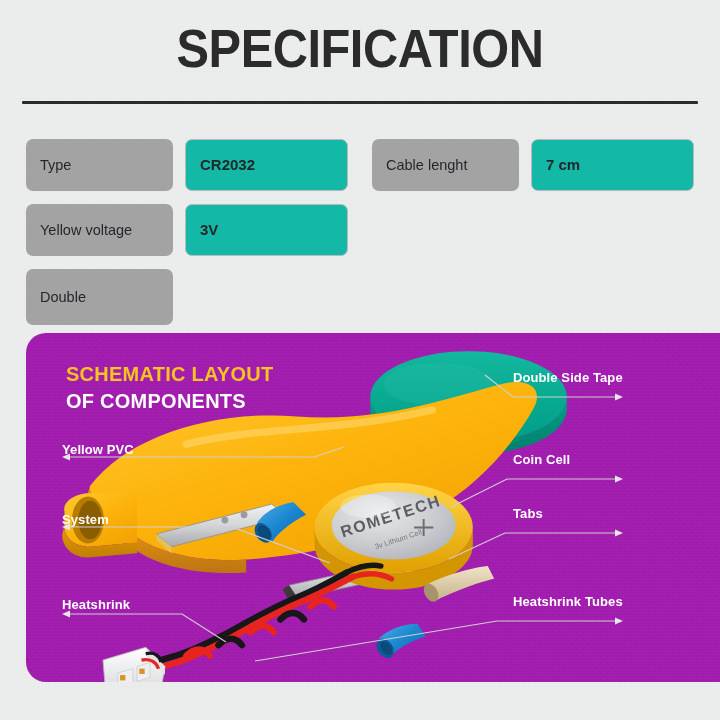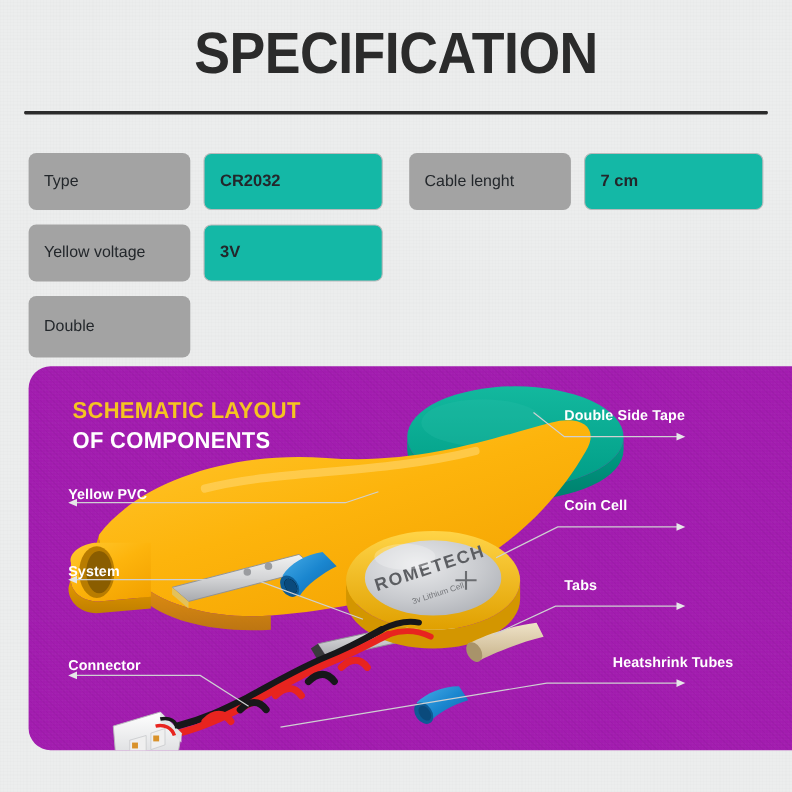--- a/index.html
+++ b/index.html
@@ -302,21 +302,21 @@
 
   <div class="callout left" style="left:36px;top:168px;width:300px;height:70px;">
     <span class="ct" style="bottom:44px;">System</span>
     <svg class="cl-svg" width="300" height="70">
       <path d="M6 26 L 170 26 L 268 62" stroke="#cfd0d2" stroke-width="1.1" fill="none"></path>
       <path d="M0 26 L 8 22.5 L 8 29.5 Z" fill="#e6e7e8"></path>
     </svg>
   </div>
 
   <div class="callout left" style="left:36px;top:255px;width:300px;height:60px;">
-    <span class="ct" style="bottom:36px;">Connector</span>
+    <span class="ct" style="bottom:36px;">Heatshrink</span>
     <svg class="cl-svg" width="300" height="60">
       <path d="M6 26 L 120 26 L 164 54" stroke="#cfd0d2" stroke-width="1.1" fill="none"></path>
       <path d="M0 26 L 8 22.5 L 8 29.5 Z" fill="#e6e7e8"></path>
     </svg>
   </div>
 
   <div class="callout right" style="left:487px;top:110px;width:180px;height:42px;">
     <span class="ct" style="bottom:18px;">Coin Cell</span>
     <svg class="cl-svg" width="180" height="42" style="left:-70px;">
       <path d="M8 64 L 64 36 L 174 36" stroke="#cfd0d2" stroke-width="1.1" fill="none"></path>
@@ -325,29 +325,29 @@
   </div>
 
   <div class="callout right" style="left:487px;top:28px;width:180px;height:40px;">
     <span class="ct" style="bottom:16px;">Double Side Tape</span>
     <svg class="cl-svg" width="180" height="40" style="left:-60px;">
       <path d="M32 14 L 60 36 L 164 36" stroke="#cfd0d2" stroke-width="1.1" fill="none"></path>
       <path d="M170 36 L 162 32.5 L 162 39.5 Z" fill="#e6e7e8"></path>
     </svg>
   </div>
 
-  <div class="callout right" style="left:487px;top:182px;width:180px;height:42px;text-align:right;">
+  <div class="callout right" style="left:487px;top:164px;width:180px;height:42px;text-align:right;">
     <span class="ct" style="bottom:18px;">Tabs</span>
     <svg class="cl-svg" width="180" height="42" style="left:-70px;">
       <path d="M6 62 L 62 36 L 174 36" stroke="#cfd0d2" stroke-width="1.1" fill="none"></path>
       <path d="M180 36 L 172 32.5 L 172 39.5 Z" fill="#e6e7e8"></path>
     </svg>
   </div>
 
   <div class="callout right" style="left:487px;top:252px;width:180px;height:42px;">
-    <span class="ct" style="bottom:18px;margin-left:44px;">Heatshrink Tubes</span>
+    <span class="ct" style="bottom:18px;">Heatshrink Tubes</span>
     <svg class="cl-svg" width="180" height="42" style="left:-140px;">
       <path d="M-118 76 L 124 36 L 244 36" stroke="#cfd0d2" stroke-width="1.1" fill="none"></path>
       <path d="M250 36 L 242 32.5 L 242 39.5 Z" fill="#e6e7e8"></path>
     </svg>
   </div>
 
 </div>
 
 </body></html>

